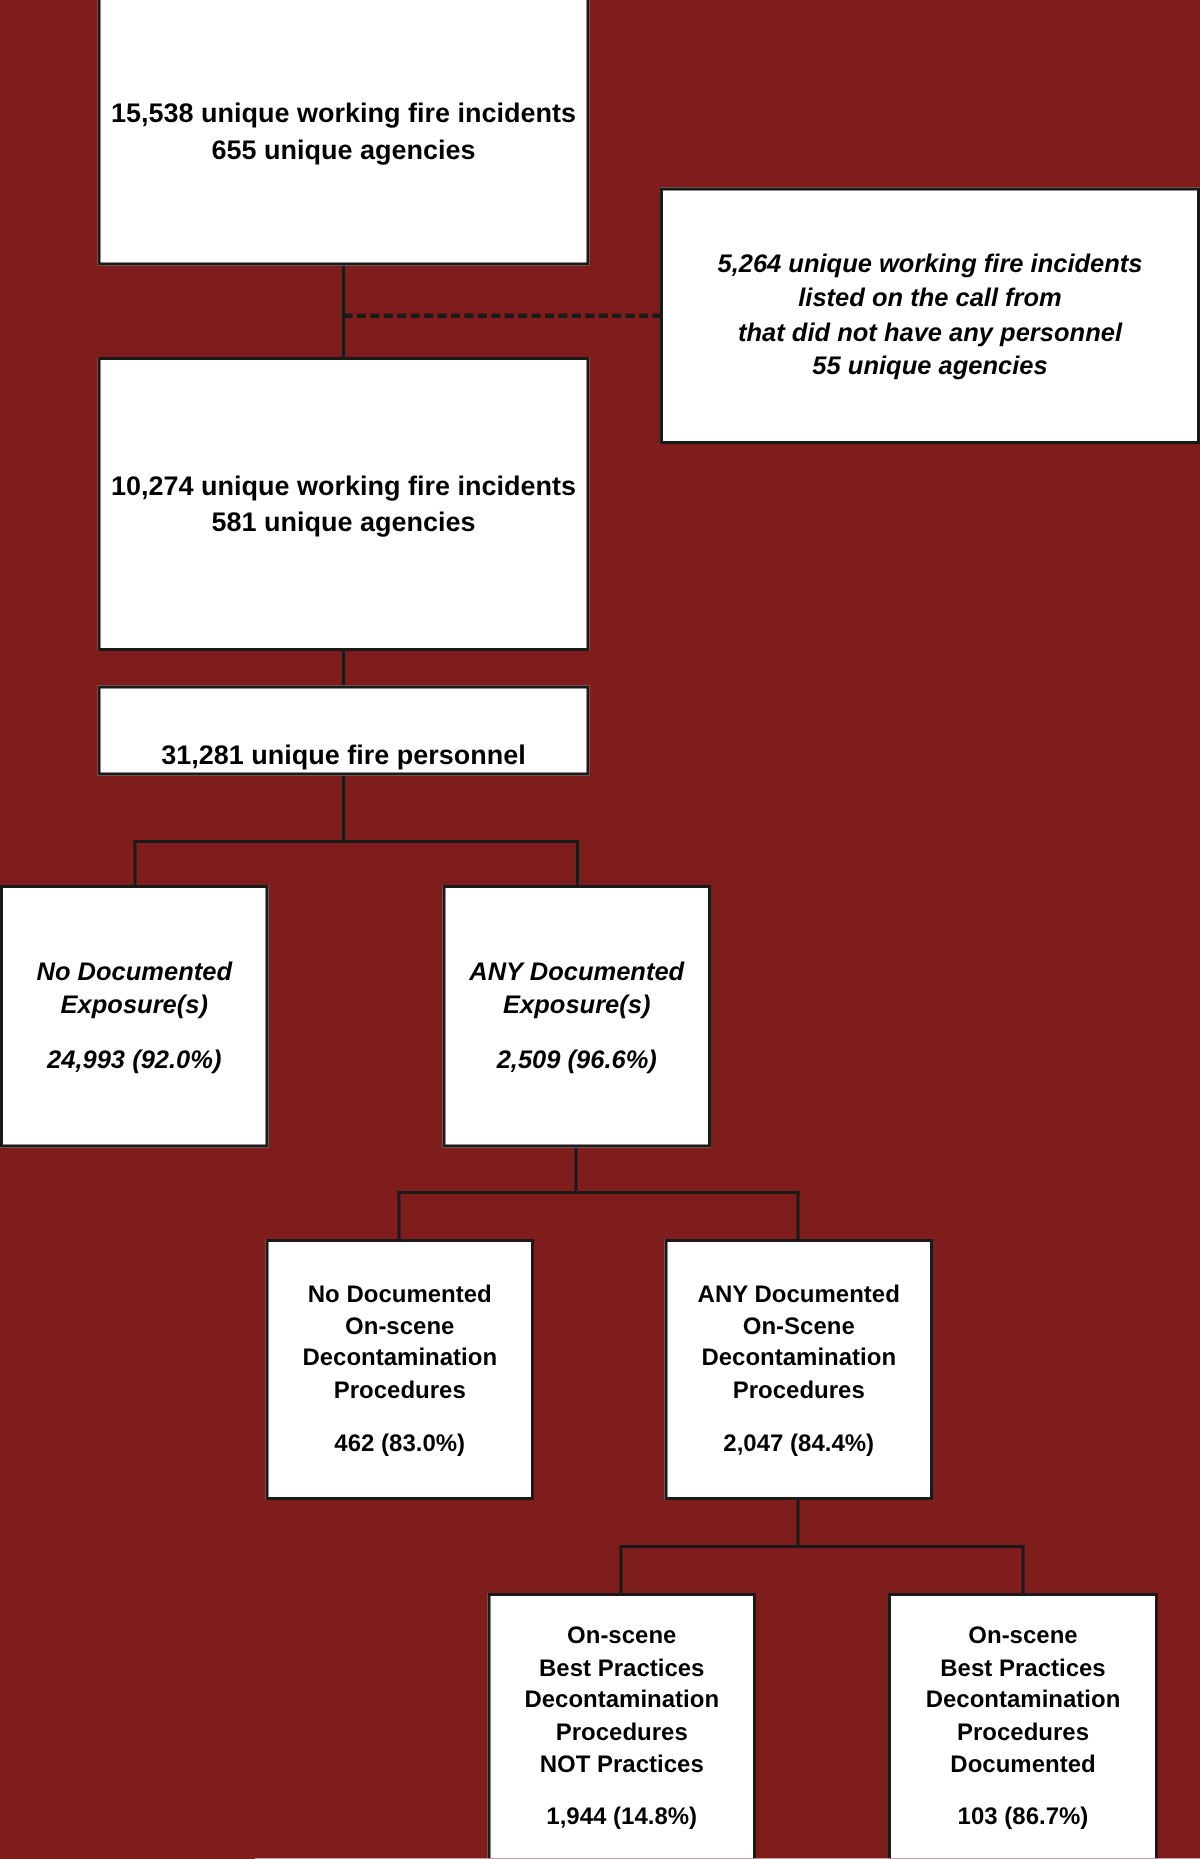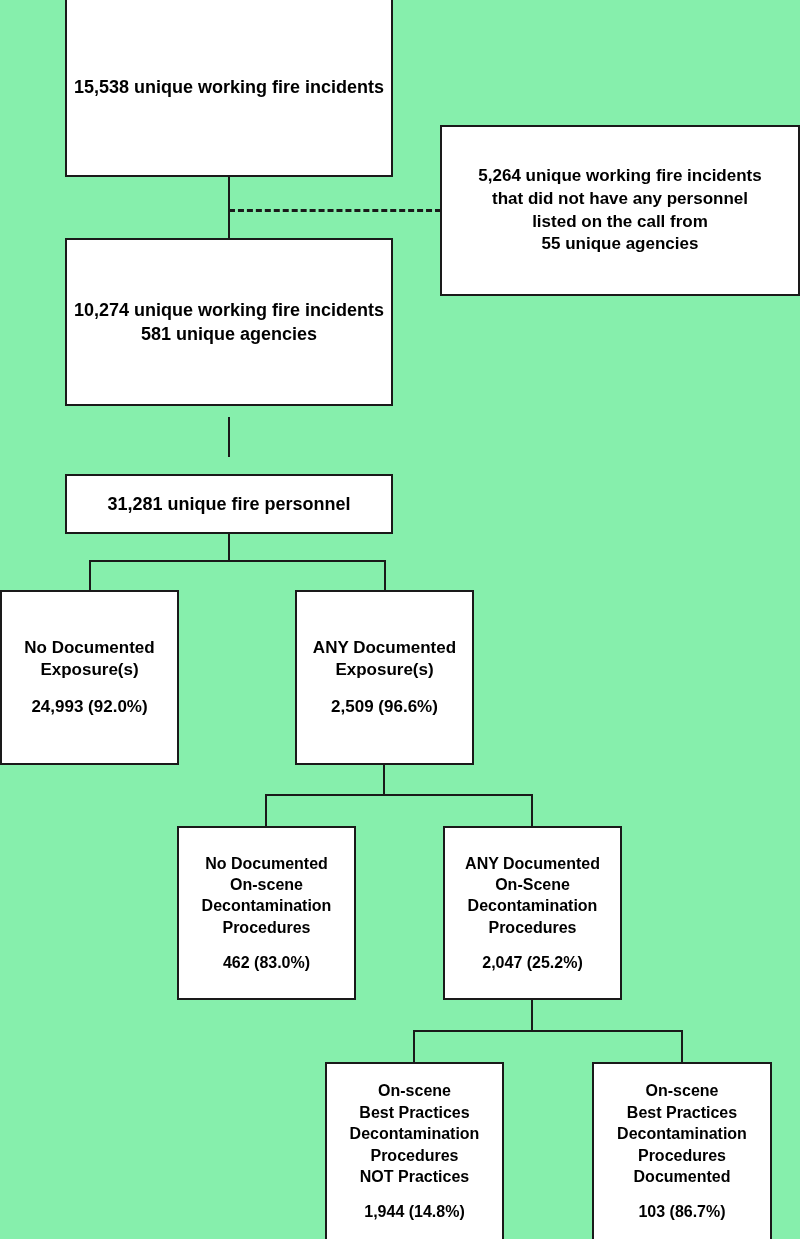--- a/index.html
+++ b/index.html
@@ -8,21 +8,21 @@
     background: #ffffff;
   }
   body {
     font-family: "Liberation Sans", sans-serif;
     color: #000000;
   }
   #canvas {
     position: relative;
     width: 800px;
     height: 1239px;
-    background: #86efac;
+    background: #7f1d1d;
     overflow: hidden;
   }
   .node {
     position: absolute;
     box-sizing: border-box;
     border: 2px solid #1a1a1a;
     background: #ffffff;
     display: flex;
     flex-direction: column;
     align-items: center;
@@ -35,21 +35,21 @@
     white-space: pre;
     font-weight: bold;
     line-height: 1.34;
   }
   .node .spacer {
     display: block;
     height: 0.85em;
   }
   
   .t18 .line { font-size: 18px; }
-  .t17 .line { font-size: 17px; }
+  .t17 .line { font-size: 17px; font-style: italic; }
   .t16 .line { font-size: 16px; }
 
   
   .conn {
     position: absolute;
     background: #1a1a1a;
     z-index: 1;
   }
   .vline { width: 2px; }
   .hline { height: 2px; }
@@ -82,35 +82,36 @@
   <div class="conn vline" style="left:265px; top:794px; height:32px;"></div>
   <div class="conn vline" style="left:531px; top:794px; height:32px;"></div>
 
   <div class="conn vline" style="left:531px; top:1000px; height:31px;"></div>
   <div class="conn hline" style="left:413px; top:1030px; width:270px;"></div>
   <div class="conn vline" style="left:413px; top:1030px; height:32px;"></div>
   <div class="conn vline" style="left:681px; top:1030px; height:32px;"></div>
 
   <div class="node t18" style="left:65px; top:-2px; width:328px; height:179px;">
     <span class="line">15,538 unique working fire incidents</span>
+    <span class="line">655 unique agencies</span>
   </div>
 
   <div class="node t17" style="left:440px; top:125px; width:360px; height:171px;">
     <span class="line">5,264 unique working fire incidents</span>
+    <span class="line">listed on the call from</span>
     <span class="line">that did not have any personnel</span>
-    <span class="line">listed on the call from</span>
     <span class="line">55 unique agencies</span>
   </div>
 
-  <div class="node t18" style="left:65px; top:238px; width:328px; height:168px;">
+  <div class="node t18" style="left:65px; top:238px; width:328px; height:196px;">
     <span class="line">10,274 unique working fire incidents</span>
     <span class="line">581 unique agencies</span>
   </div>
 
-  <div class="node t18" style="left:65px; top:474px; width:328px; height:60px;">
+  <div class="node t18" style="left:65px; top:457px; width:328px; height:60px;justify-content:flex-end;">
     <span class="line">31,281 unique fire personnel</span>
   </div>
 
   <div class="node t17" style="left:0px; top:590px; width:179px; height:175px;">
     <span class="line">No Documented</span>
     <span class="line">Exposure(s)</span>
     <span class="spacer"></span>
     <span class="line">24,993 (92.0%)</span>
   </div>
 
@@ -129,21 +130,21 @@
     <span class="spacer"></span>
     <span class="line">462 (83.0%)</span>
   </div>
 
   <div class="node t16" style="left:443px; top:826px; width:179px; height:174px;">
     <span class="line">ANY Documented</span>
     <span class="line">On-Scene</span>
     <span class="line">Decontamination</span>
     <span class="line">Procedures</span>
     <span class="spacer"></span>
-    <span class="line">2,047 (25.2%)</span>
+    <span class="line">2,047 (84.4%)</span>
   </div>
 
   <div class="node t16" style="left:325px; top:1062px; width:179px; height:179px;">
     <span class="line">On-scene</span>
     <span class="line">Best Practices</span>
     <span class="line">Decontamination</span>
     <span class="line">Procedures</span>
     <span class="line">NOT Practices</span>
     <span class="spacer"></span>
     <span class="line">1,944 (14.8%)</span>

